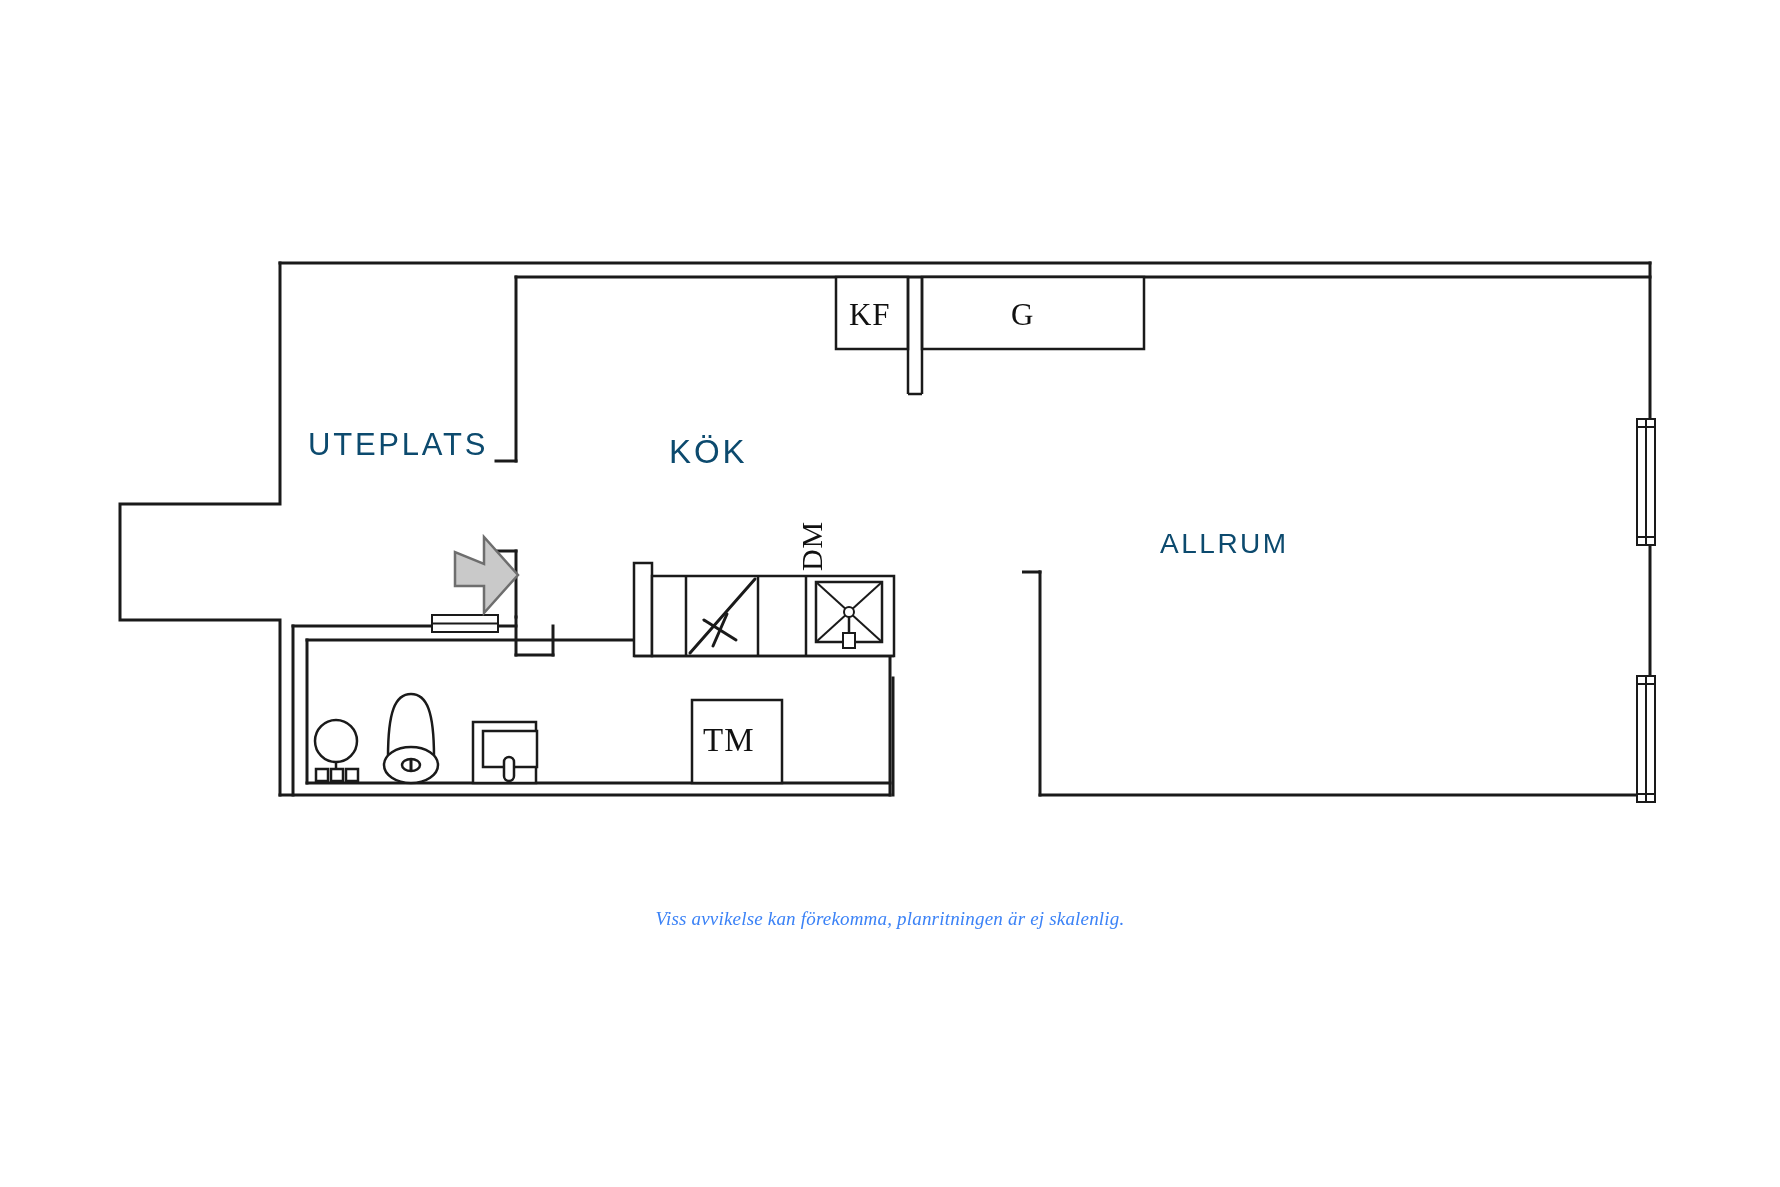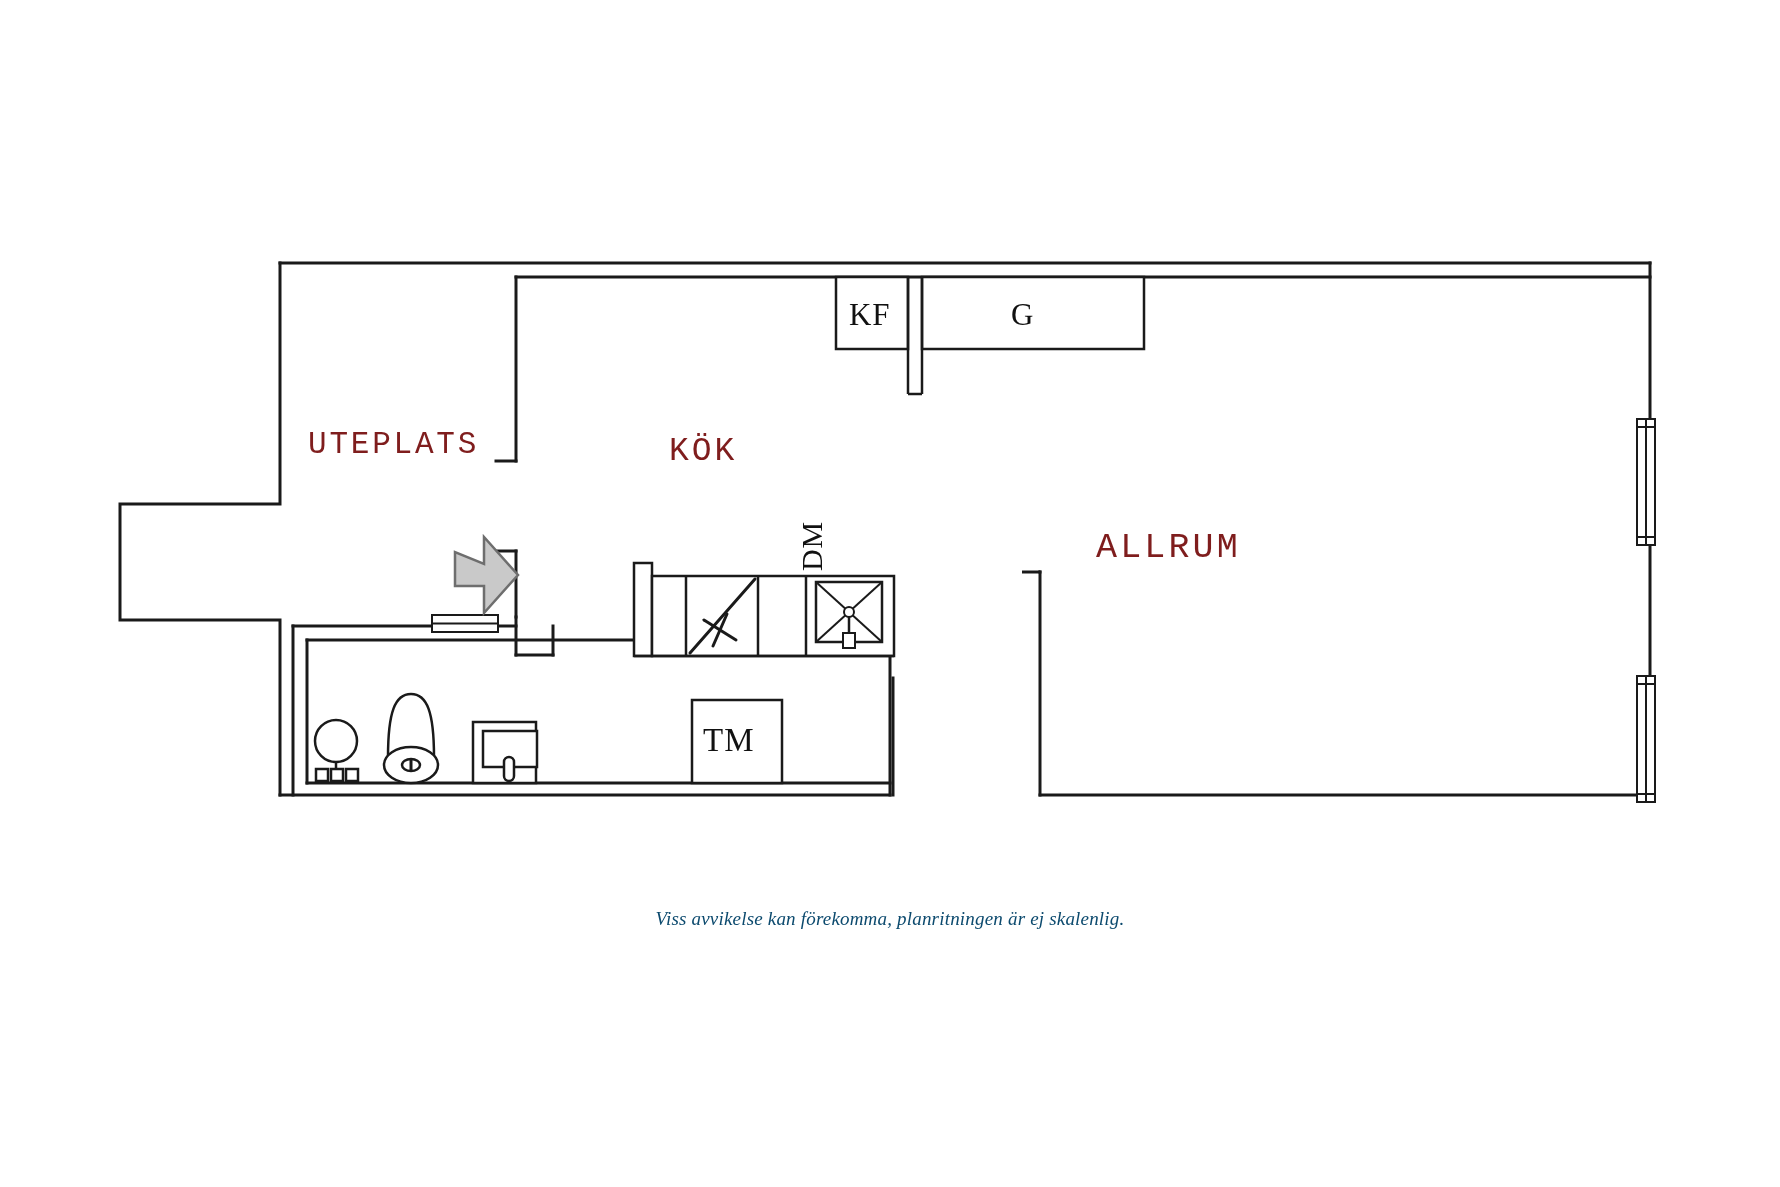--- a/index.html
+++ b/index.html
@@ -22,41 +22,41 @@
   #plan-svg {
     position: absolute;
     left: 0;
     top: 0;
     width: 1780px;
     height: 1187px;
     display: block;
   }
   .room-label {
     position: absolute;
-    font-family: Liberation Mono, monospace;
-    color: #7f1d1d;
+    font-family: Liberation Sans, sans-serif;
+    color: #0c4a6e;
     letter-spacing: 0.09em;
     white-space: nowrap;
     font-weight: 400;
   }
   .label-uteplats {
     left: 308px;
     top: 427px;
     font-size: 31px;
   }
   .label-kok {
     left: 669px;
     top: 433px;
     font-size: 33px;
     text-align: center;
   }
   .label-allrum {
-    left: 1096px;
+    left: 1160px;
     top: 528px;
-    font-size: 35px;
+    font-size: 28px;
   }
   .appl-label {
     position: absolute;
     font-family: "Liberation Serif", "DejaVu Serif", serif;
     color: #111111;
     white-space: nowrap;
     letter-spacing: 0.03em;
     font-weight: 400;
   }
   .label-kf {
@@ -87,21 +87,21 @@
   }
   .footer-note {
     position: absolute;
     left: 0;
     top: 908px;
     width: 1780px;
     text-align: center;
     font-family: "Liberation Serif", "DejaVu Serif", serif;
     font-style: italic;
     font-size: 19px;
-    color: #0c4a6e;
+    color: #3b82f6;
     letter-spacing: 0.01em;
   }
 </style>
 </head>
 <body>
 
 <div id="page">
 
   <svg id="plan-svg" viewBox="0 0 1780 1187">
 

